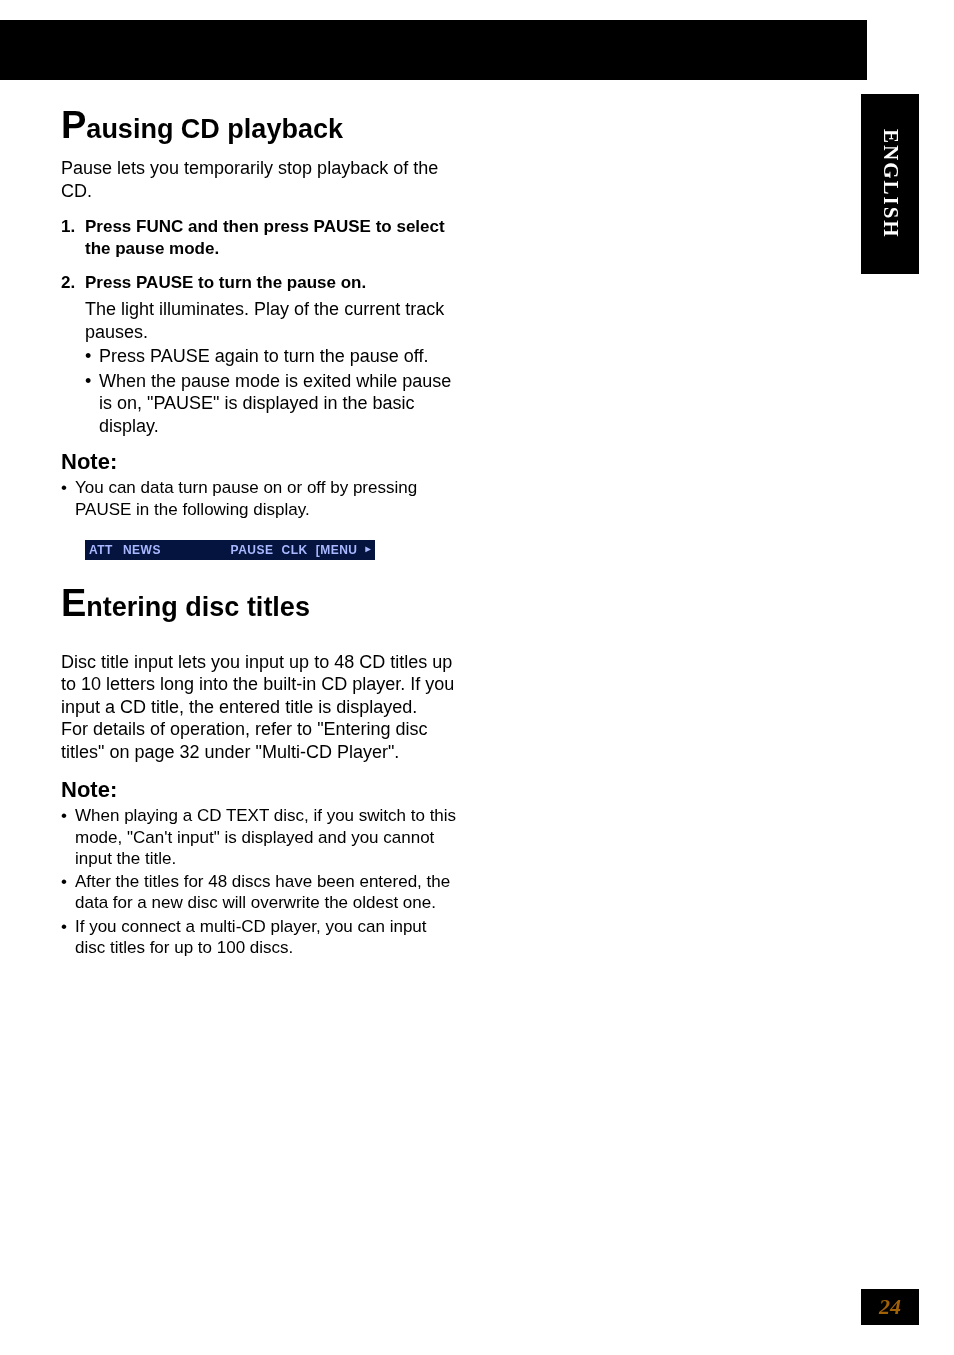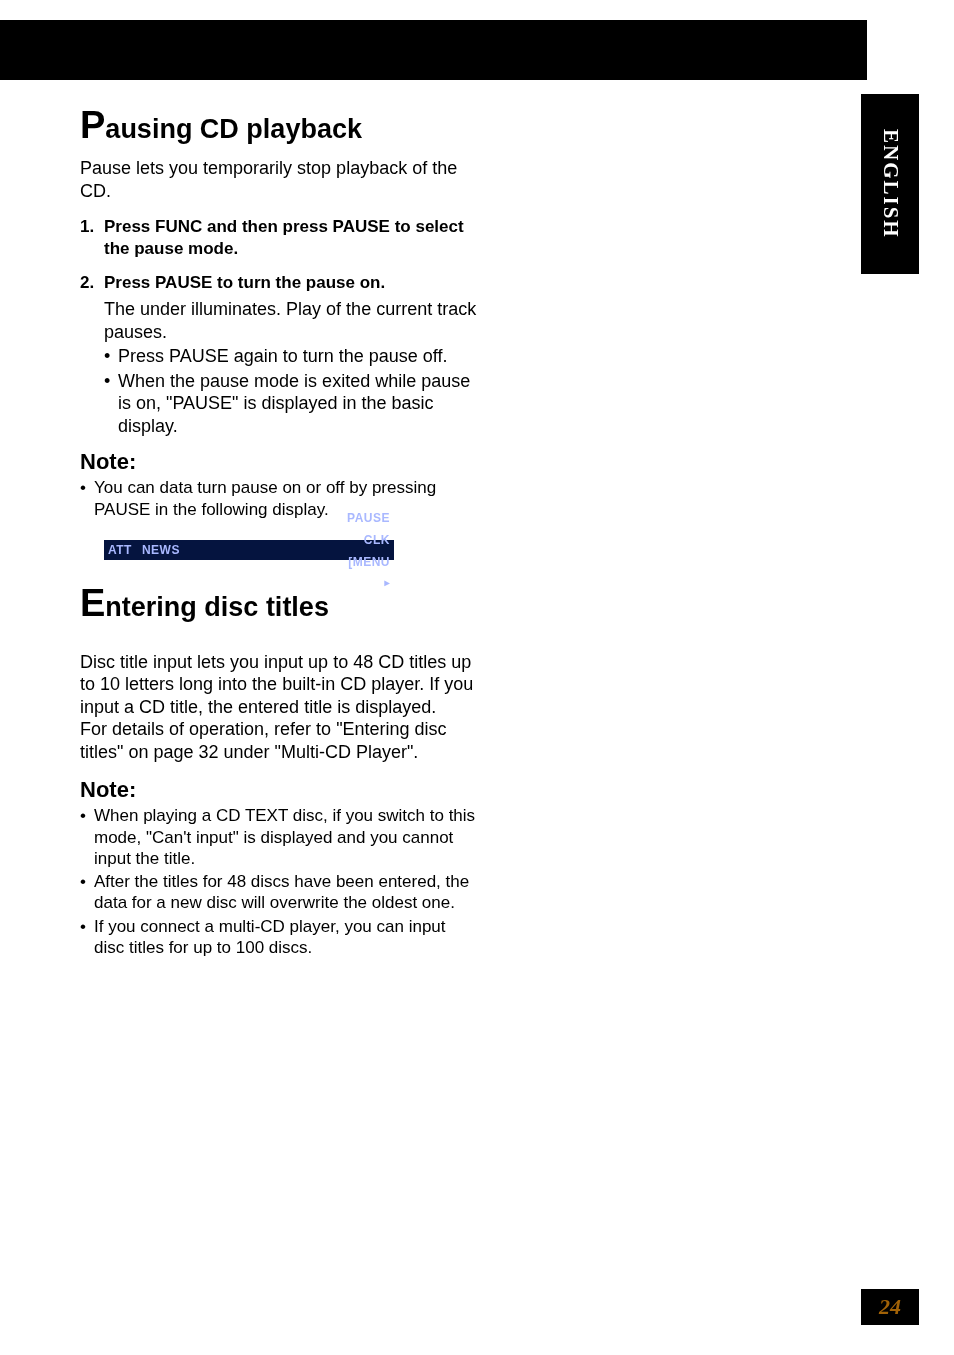--- a/index.html
+++ b/index.html
@@ -1,37 +1,37 @@
 <!DOCTYPE html>
 <html><head>
   <meta charset="utf-8">
   <style>
     * { margin: 0; padding: 0; box-sizing: border-box; }
     html, body { width: 954px; height: 1355px; background: #fff; font-family: Arial, Helvetica, sans-serif; }
     .page { position: relative; width: 954px; height: 1355px; }
     .black-bar { position: absolute; top: 20px; left: 0; width: 867px; height: 60px; background: #000; }
     .side-tab { position: absolute; right: 35px; top: 94px; width: 58px; height: 180px; background: #000; display: flex; align-items: center; justify-content: center; }
     .side-tab-text { color: #fff; font-weight: bold; font-size: 21px; letter-spacing: 2px; writing-mode: vertical-rl; text-orientation: mixed; transform: rotate(0deg); font-family: Georgia, serif; }
-    .content { position: absolute; top: 108px; left: 80px; width: 400px; }
+    .content { position: absolute; top: 108px; left: 61px; width: 400px; }
     .h1 { font-family: Arial, Helvetica, sans-serif; font-weight: bold; color: #000; font-size: 27px; margin-bottom: 12px; }
     .h1 .first { font-size: 38px; line-height: 0.9; }
     .body-text { font-size: 18px; font-family: Arial, Helvetica, sans-serif; color: #000; line-height: 1.25; margin-bottom: 14px; }
     .step { margin-bottom: 12px; }
     .step-head { font-weight: bold; font-size: 17px; line-height: 1.3; display: flex; }
     .step-num { width: 24px; flex-shrink: 0; }
     .step-body { font-size: 18px; margin-left: 24px; margin-top: 4px; line-height: 1.25; }
     .sub-bullet { font-size: 18px; margin-left: 24px; line-height: 1.25; margin-top: 2px; display: flex; }
     .sub-bullet .bull { width: 14px; flex-shrink: 0; }
     .note-label { font-weight: bold; font-size: 22px; font-family: Arial, sans-serif; margin-top: 10px; margin-bottom: 2px; }
     .note-bullet { font-size: 17px; font-family: Arial, sans-serif; line-height: 1.25; display: flex; margin-bottom: 2px; }
     .note-bullet .bull { width: 14px; flex-shrink: 0; }
     .note-bullet .txt { flex: 1; }
     .lcd { margin: 20px 0 26px 24px; width: 290px; height: 20px; background: #05143f; color: #a9b8ff; font-family: Arial, sans-serif; font-weight: bold; font-size: 12px; letter-spacing: 0.5px; display: flex; align-items: center; padding: 0 4px; justify-content: space-between; }
     .lcd .left { display: flex; gap: 10px; }
-    .lcd .right { display: flex; gap: 8px; align-items: flex-end; flex-direction: column; }
+    .lcd .right { display: flex; gap: 8px; align-items: flex-start; }
     .lcd .arrow { font-size: 10px; }
     .page-num-box { position: absolute; right: 35px; bottom: 30px; width: 58px; height: 36px; background: #000; color: #a16207; display: flex; align-items: center; justify-content: center; font-family: Georgia, serif; font-weight: bold; font-size: 22px; font-style: italic; }
   </style>
 </head>
 <body>
 
 <div class="page">
   <div class="black-bar"></div>
 
   <div class="side-tab">
@@ -51,21 +51,21 @@
         <span class="step-num">1.</span>
         <span>Press FUNC and then press PAUSE to select the pause mode.</span>
       </div>
     </div>
 
     <div class="step">
       <div class="step-head">
         <span class="step-num">2.</span>
         <span>Press PAUSE to turn the pause on.</span>
       </div>
-      <div class="step-body">The under illuminates. Play of the current track pauses.</div>
+      <div class="step-body">The light illuminates. Play of the current track pauses.</div>
       <div class="sub-bullet">
         <span class="bull">•</span>
         <span>Press PAUSE again to turn the pause off.</span>
       </div>
       <div class="sub-bullet">
         <span class="bull">•</span>
         <span>When the pause mode is exited while pause is on, "PAUSE" is displayed in the basic display.</span>
       </div>
     </div>
 

